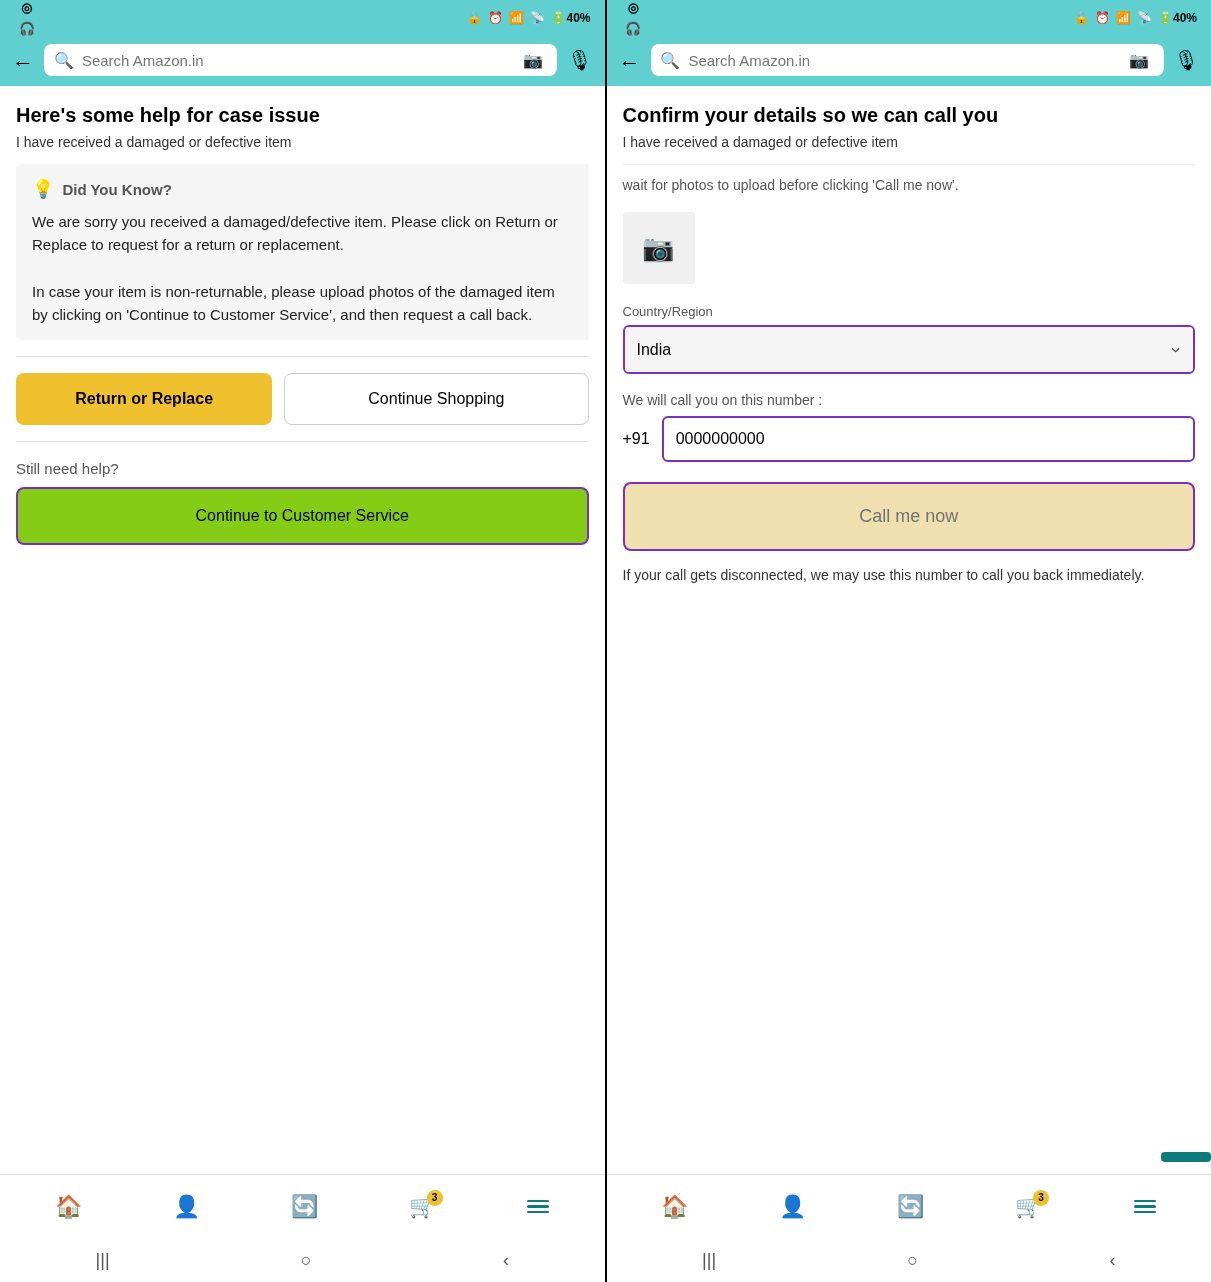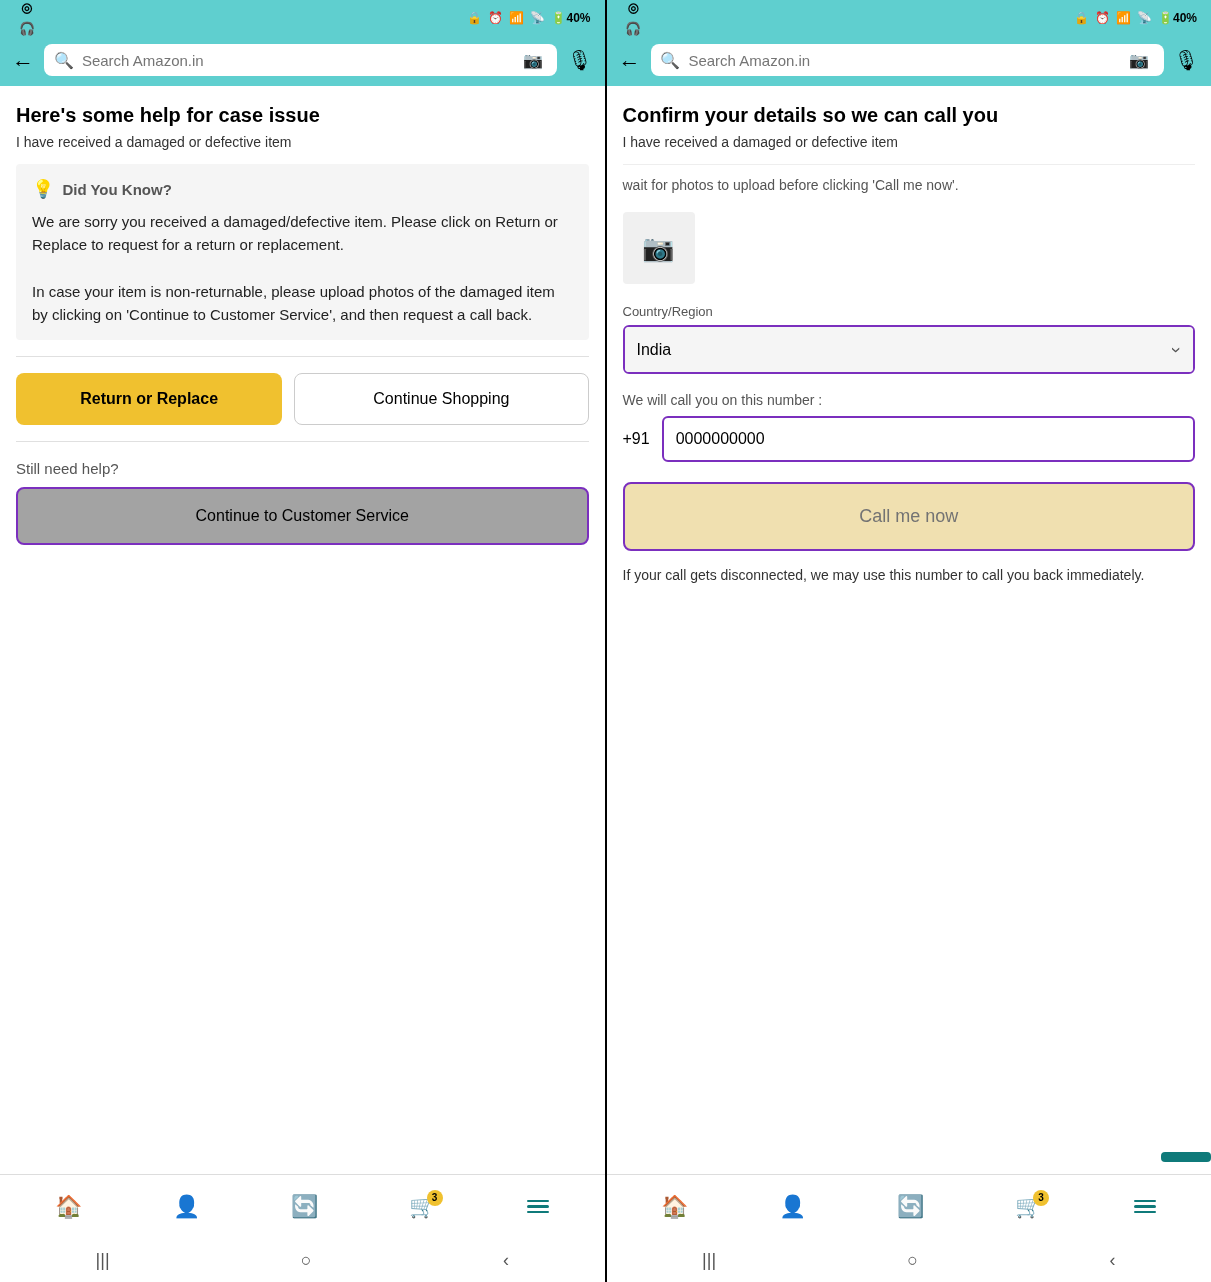--- a/index.html
+++ b/index.html
@@ -134,21 +134,21 @@
       margin-bottom: 0;
       padding: 16px 0 16px;
       border-top: 1px solid #e0e0e0;
       border-bottom: 1px solid #e0e0e0;
     }
     .btn-return {
       flex: 1;
       background: #f0c12f;
       border: none;
       border-radius: 8px;
-      padding: 16px 10px;
+      padding: 16px 0;
       font-size: 16px;
       font-weight: 600;
       color: #000;
       cursor: pointer;
     }
     .btn-continue-shopping {
       flex: 1;
       background: #fff;
       border: 1.5px solid #ccc;
       border-radius: 8px;
@@ -161,21 +161,21 @@
 
     
     .still-need-help {
       padding: 18px 0 10px;
       font-size: 15px;
       color: #555;
       font-weight: 500;
     }
     .btn-customer-service {
       width: 100%;
-      background: #a3a3a3;
+      background: #84cc16;
       border: 2px solid #7b2fbe;
       border-radius: 8px;
       padding: 18px 10px;
       font-size: 16px;
       font-weight: 500;
       color: #000;
       cursor: pointer;
     }
 
     

